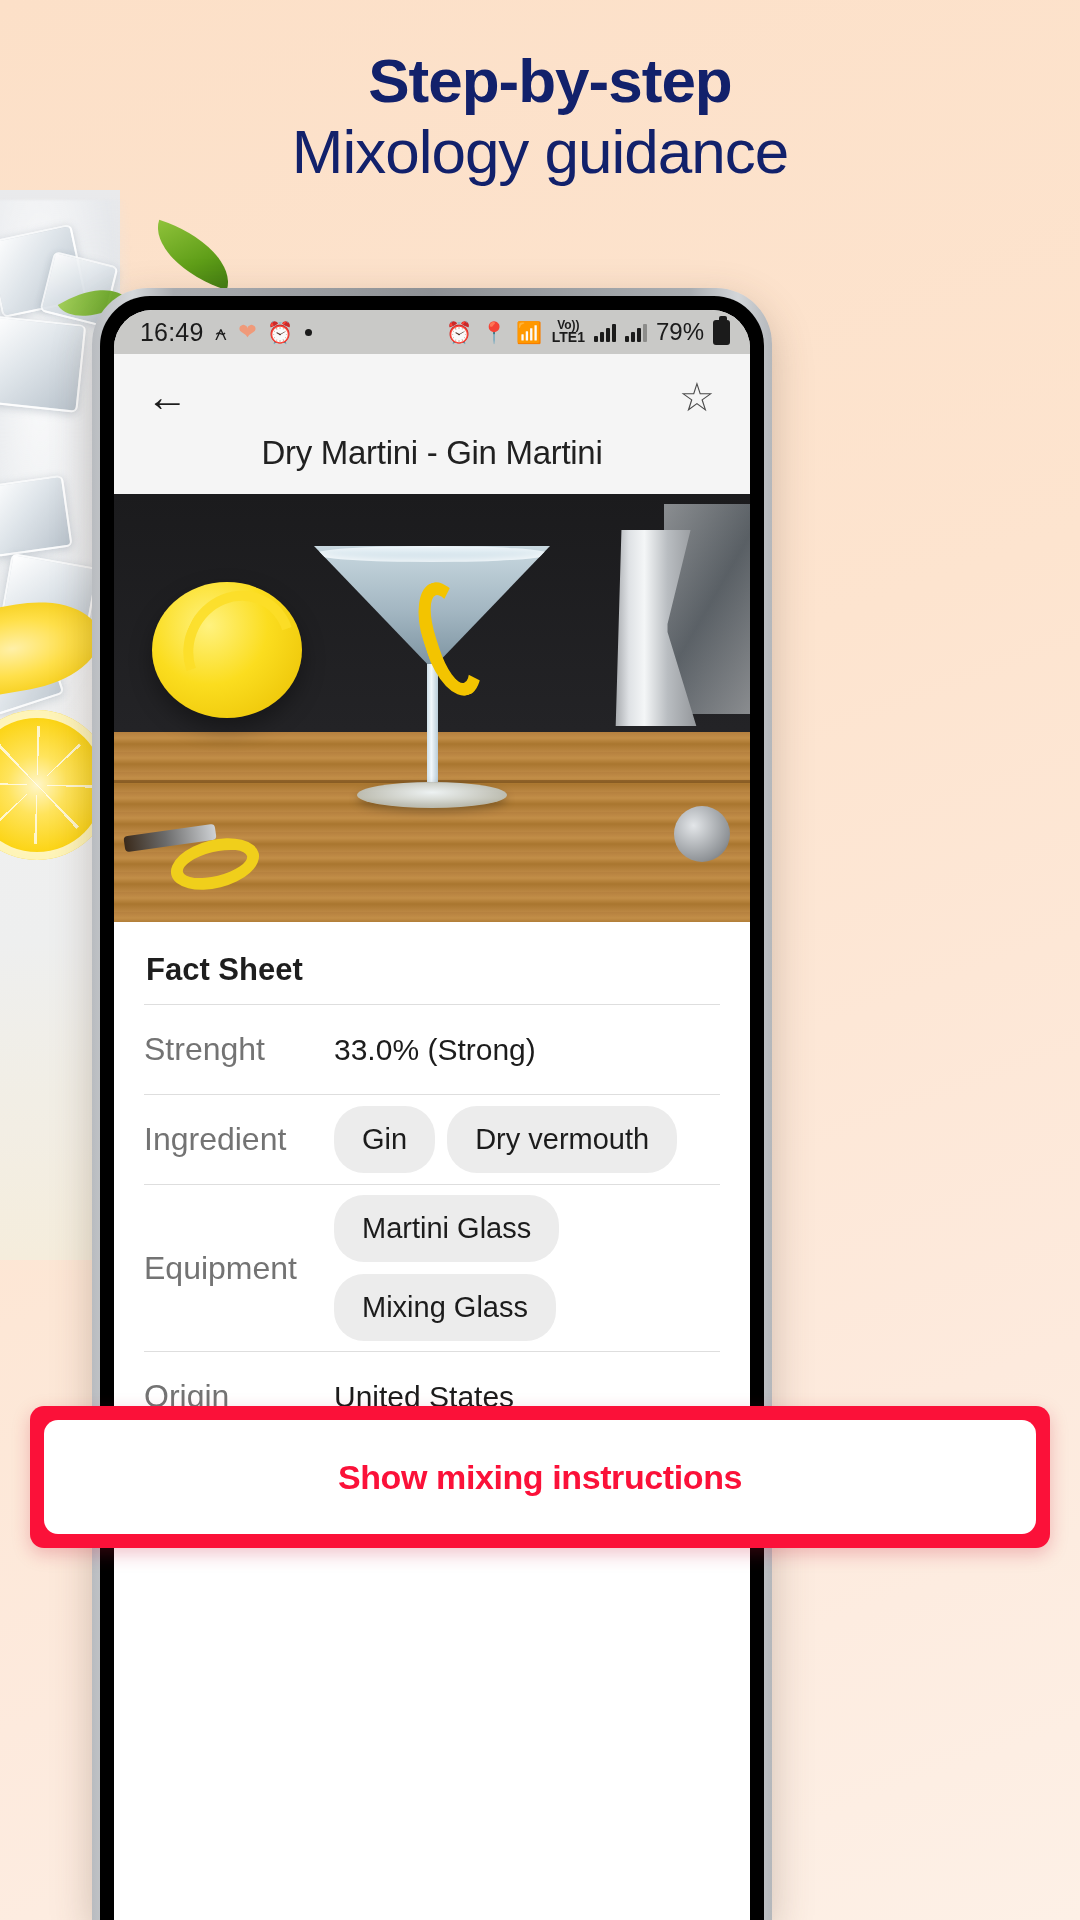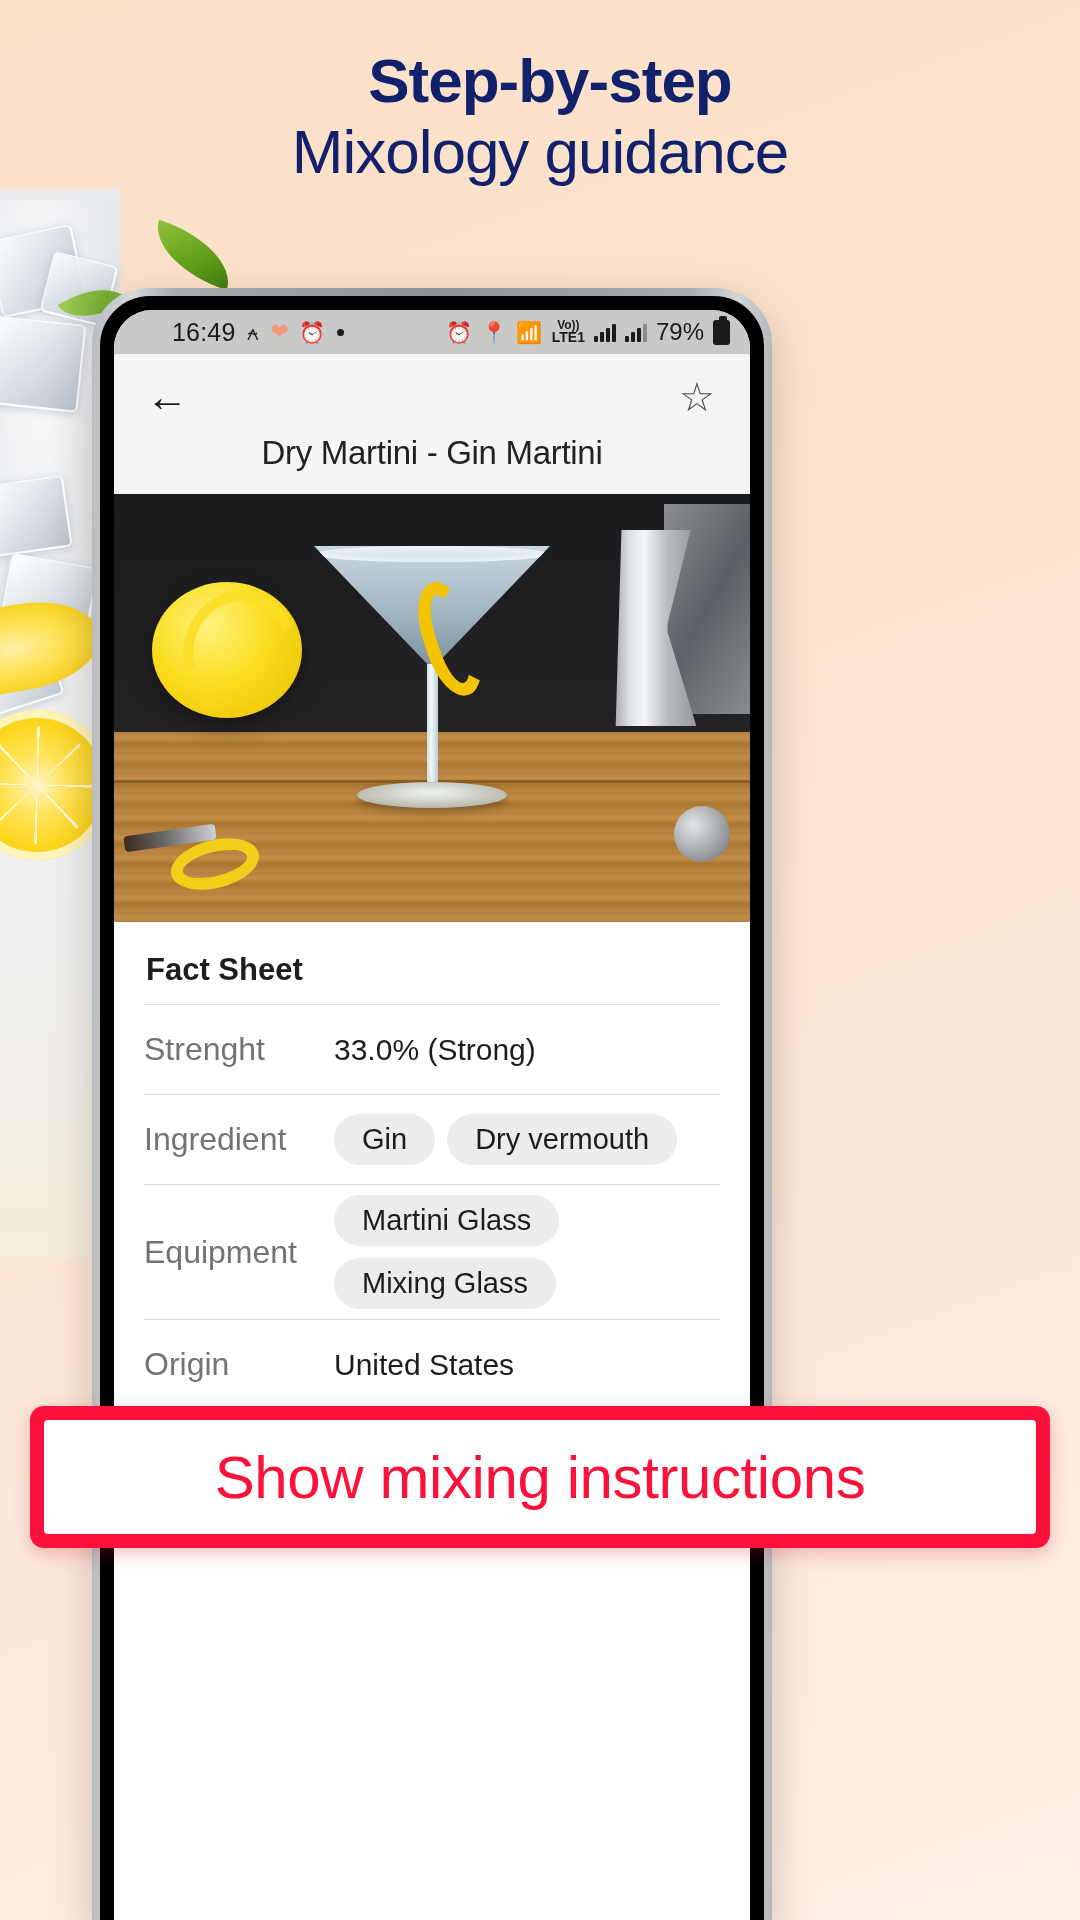--- a/index.html
+++ b/index.html
@@ -97,21 +97,21 @@
     overflow:hidden;
     position:relative;
   }
 
   
   .statusbar {
     height:44px; background:#c9c9c7; display:flex; align-items:center;
     padding: 0 20px 0 26px; color:#1b1b1b; gap:10px;
   }
   .sb-time { font-size:25px; font-weight:500; letter-spacing:.2px; }
-  .sb-left { display:flex; align-items:center; gap:11px;margin-left:32px; }
+  .sb-left { display:flex; align-items:center; gap:11px; }
   .sb-right { margin-left:auto; display:flex; align-items:center; gap:9px; }
   .sb-ic { font-size:21px; line-height:1; display:inline-block; }
   .sb-ic.heart { color:#f09a7a; font-size:22px; }
   .sb-dot { width:7px; height:7px; border-radius:50%; background:#1b1b1b; display:inline-block; }
   .volte { display:flex; flex-direction:column; align-items:center; line-height:.95; font-weight:700; }
   .volte b { font-size:12px; }
   .volte i { font-size:14px; font-style:normal; }
   .bars { display:inline-flex; align-items:flex-end; gap:2px; height:19px; }
   .bars span { width:4px; background:#1b1b1b; border-radius:1px; }
   .bars span:nth-child(1){ height:6px; }
@@ -204,35 +204,35 @@
 
   
   .sheet { background:#fff; padding: 26px 30px 0 30px; }
   .sheet-title { font-size:31px; font-weight:700; color:#1e1e1e; padding: 4px 0 16px 2px; }
   .fact-row { display:flex; align-items:center; border-top:1px solid #dedede; min-height:90px; padding: 10px 0; }
   .fact-label { width:190px; flex:0 0 190px; font-size:32px; color:#737373; }
   .fact-value { font-size:30px; color:#1c1c1c; }
   .chips { display:flex; flex-wrap:wrap; gap:12px; }
   .chips.col { flex-direction:column; align-items:flex-start; gap:12px; }
   .chip {
-    background:#ececec; border-radius:30px; padding: 9px 28px;
+    background:#ececec; border-radius:30px; padding: 17px 28px;
     font-size:29px; color:#1c1c1c; white-space:nowrap; cursor:pointer;
   }
   .desc { border-top:1px solid #dedede; padding-top:20px; font-size:29px; color:#1c1c1c; line-height:1.35; }
 
   
   .cta-wrap {
     position:absolute; left:30px; top:1406px; width:1020px; height:142px;
     background:#fb1139; border-radius:14px; padding:14px;
     box-shadow: 0 6px 18px rgba(200,20,50,.25);
   }
   .cta {
-    width:100%; height:100%; background:#fff; border-radius:4px;
+    width:100%; height:100%; background:#fff; border-radius:14px;
     display:flex; align-items:center; justify-content:center;
-    font-size:60px; font-weight:400; color:#fb1139; letter-spacing:-.4px; cursor:pointer;
+    font-size:34px; font-weight:700; color:#fb1139; letter-spacing:-.4px; cursor:pointer;
   }
 </style>
 </head>
 <body>
 
 <div class="bg"></div>
 <div class="bg-left"></div>
 <div class="splash"></div>
 <div class="cube c1"></div>
 <div class="cube c2"></div>

